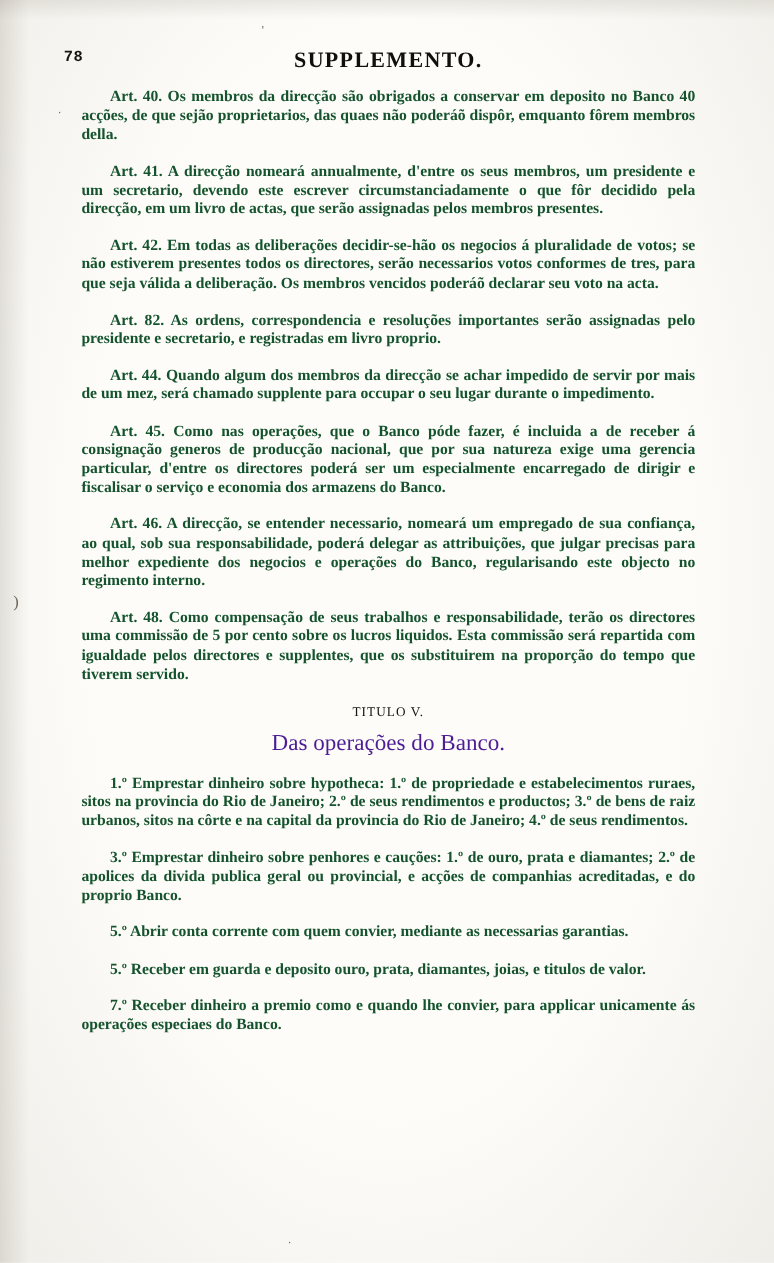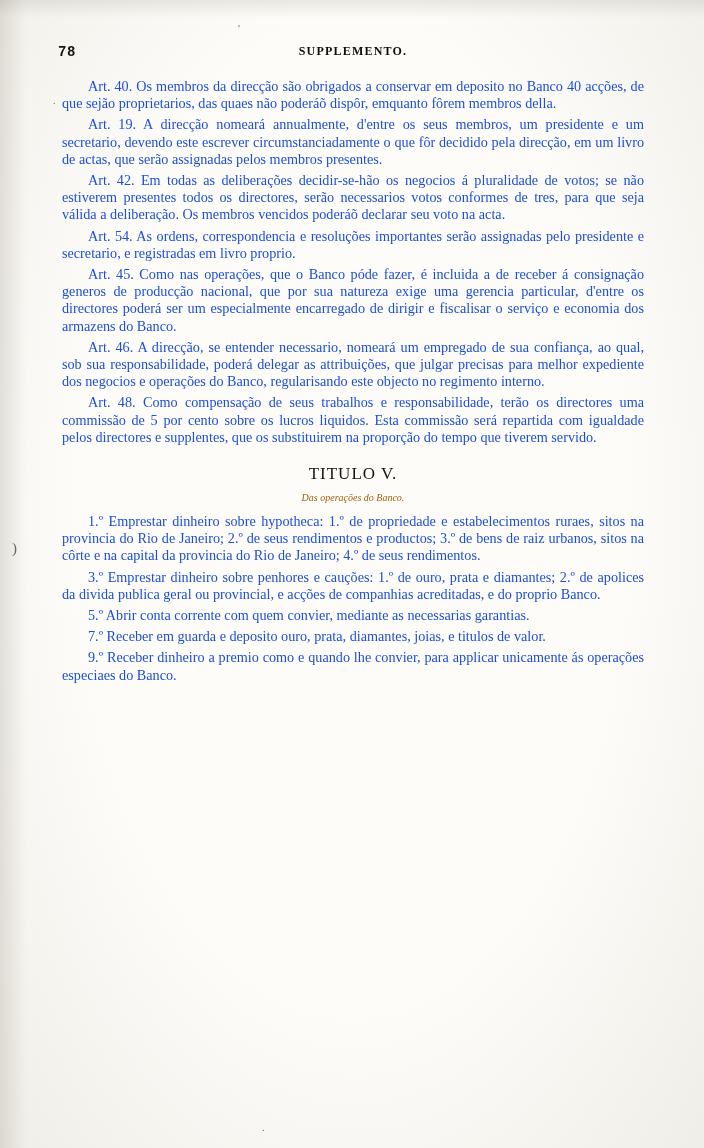--- a/index.html
+++ b/index.html
@@ -51,46 +51,46 @@
     letter-spacing: 0.5px;
     color: #17150f;
   }
   .running-head {
     position: absolute;
     left: 0;
     right: 0;
     text-align: center;
     font-family: "Liberation Serif", serif;
     font-weight: bold;
-    font-size: 12px;
+    font-size: 20px;
     letter-spacing: 1.2px;
     color: #100f0b;
   }
   p.para {
-    margin: 4px;
+    margin: 16px;
     text-indent: 26px;
     text-align: justify;
     font-size: 14.2px;
     line-height: 17.2px;
-    color: #1d4ed8;
+    color: #14532d;
+    font-weight: bold;
     -webkit-font-smoothing: none;
   }
   .section-title {
     text-align: center;
-    font-size: 17px;
+    font-size: 12px;
     letter-spacing: 1px;
     margin: 18px 0 8px 0;
     color: #16140f;
   }
   .section-sub {
     text-align: center;
-    font-style: italic;
-    font-size: 10px;
+    font-size: 21px;
     margin: 0 0 10px 0;
-    color: #a16207;
+    color: #4c1d95;
   }
   
   .margin-mark {
     position: absolute;
     font-size: 15px;
     color: #6c665c;
     font-family: "Liberation Serif", serif;
   }
   .mark-left-paren { left: 12px; top: 540px; }
   .mark-top-tick { left: 238px; top: 22px; font-size: 11px; }
@@ -122,30 +122,31 @@
   <span class="margin-mark mark-dot-bottom">.</span>
 
   <div class="content">
 
     <div class="folio-row">
       <span class="folio">78</span>
       <span class="running-head">SUPPLEMENTO.</span>
     </div>
 
     <p class="para">Art. 40. Os membros da direcção são obrigados a conservar em deposito no Banco 40 acções, de que sejão proprietarios, das quaes não poderáõ dispôr, emquanto fôrem membros della.</p>
-    <p class="para">Art. 19. A direcção nomeará annualmente, d'entre os seus membros, um presidente e um secretario, devendo este escrever circumstanciadamente o que fôr decidido pela direcção, em um livro de actas, que serão assignadas pelos membros presentes.</p>
+    <p class="para">Art. 41. A direcção nomeará annualmente, d'entre os seus membros, um presidente e um secretario, devendo este escrever circumstanciadamente o que fôr decidido pela direcção, em um livro de actas, que serão assignadas pelos membros presentes.</p>
     <p class="para">Art. 42. Em todas as deliberações decidir-se-hão os negocios á pluralidade de votos; se não estiverem presentes todos os directores, serão necessarios votos conformes de tres, para que seja válida a deliberação. Os membros vencidos poderáõ declarar seu voto na acta.</p>
-    <p class="para">Art. 54. As ordens, correspondencia e resoluções importantes serão assignadas pelo presidente e secretario, e registradas em livro proprio.</p>
+    <p class="para">Art. 82. As ordens, correspondencia e resoluções importantes serão assignadas pelo presidente e secretario, e registradas em livro proprio.</p>
+    <p class="para">Art. 44. Quando algum dos membros da direcção se achar impedido de servir por mais de um mez, será chamado supplente para occupar o seu lugar durante o impedimento.</p>
     <p class="para">Art. 45. Como nas operações, que o Banco póde fazer, é incluida a de receber á consignação generos de producção nacional, que por sua natureza exige uma gerencia particular, d'entre os directores poderá ser um especialmente encarregado de dirigir e fiscalisar o serviço e economia dos armazens do Banco.</p>
     <p class="para">Art. 46. A direcção, se entender necessario, nomeará um empregado de sua confiança, ao qual, sob sua responsabilidade, poderá delegar as attribuições, que julgar precisas para melhor expediente dos negocios e operações do Banco, regularisando este objecto no regimento interno.</p>
     <p class="para">Art. 48. Como compensação de seus trabalhos e responsabilidade, terão os directores uma commissão de 5 por cento sobre os lucros liquidos. Esta commissão será repartida com igualdade pelos directores e supplentes, que os substituirem na proporção do tempo que tiverem servido.</p>
 
     <div class="section-title">TITULO V.</div>
     <div class="section-sub">Das operações do Banco.</div>
 
     <p class="para">1.º Emprestar dinheiro sobre hypotheca: 1.º de propriedade e estabelecimentos ruraes, sitos na provincia do Rio de Janeiro; 2.º de seus rendimentos e productos; 3.º de bens de raiz urbanos, sitos na côrte e na capital da provincia do Rio de Janeiro; 4.º de seus rendimentos.</p>
     <p class="para">3.º Emprestar dinheiro sobre penhores e cauções: 1.º de ouro, prata e diamantes; 2.º de apolices da divida publica geral ou provincial, e acções de companhias acreditadas, e do proprio Banco.</p>
     <p class="para">5.º Abrir conta corrente com quem convier, mediante as necessarias garantias.</p>
-    <p class="para">7.º Receber em guarda e deposito ouro, prata, diamantes, joias, e titulos de valor.</p>
-    <p class="para">9.º Receber dinheiro a premio como e quando lhe convier, para applicar unicamente ás operações especiaes do Banco.</p>
+    <p class="para">5.º Receber em guarda e deposito ouro, prata, diamantes, joias, e titulos de valor.</p>
+    <p class="para">7.º Receber dinheiro a premio como e quando lhe convier, para applicar unicamente ás operações especiaes do Banco.</p>
 
   </div>
 </div>
 
 </body></html>

